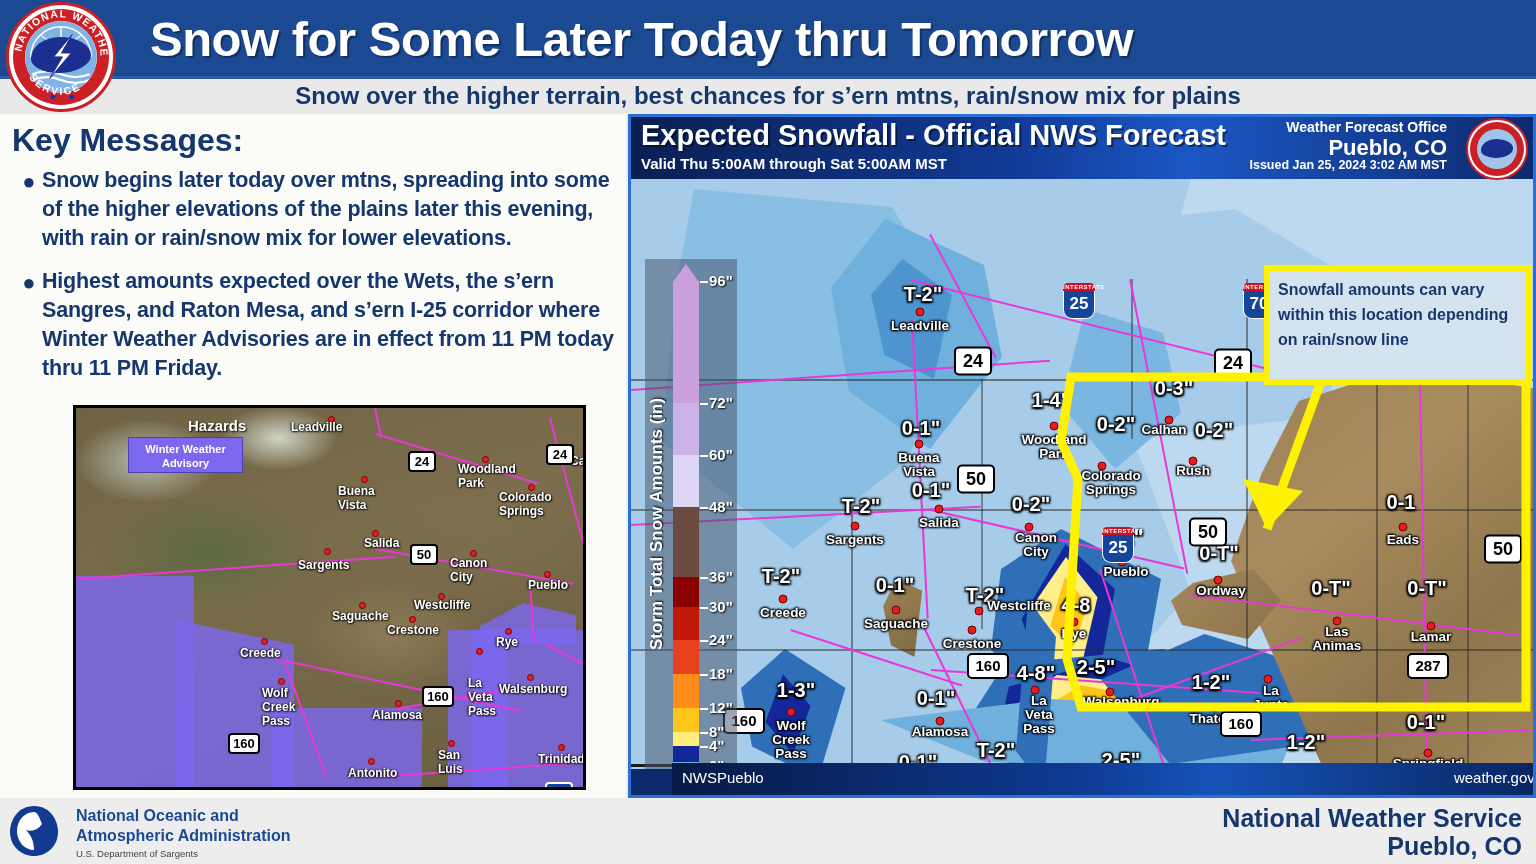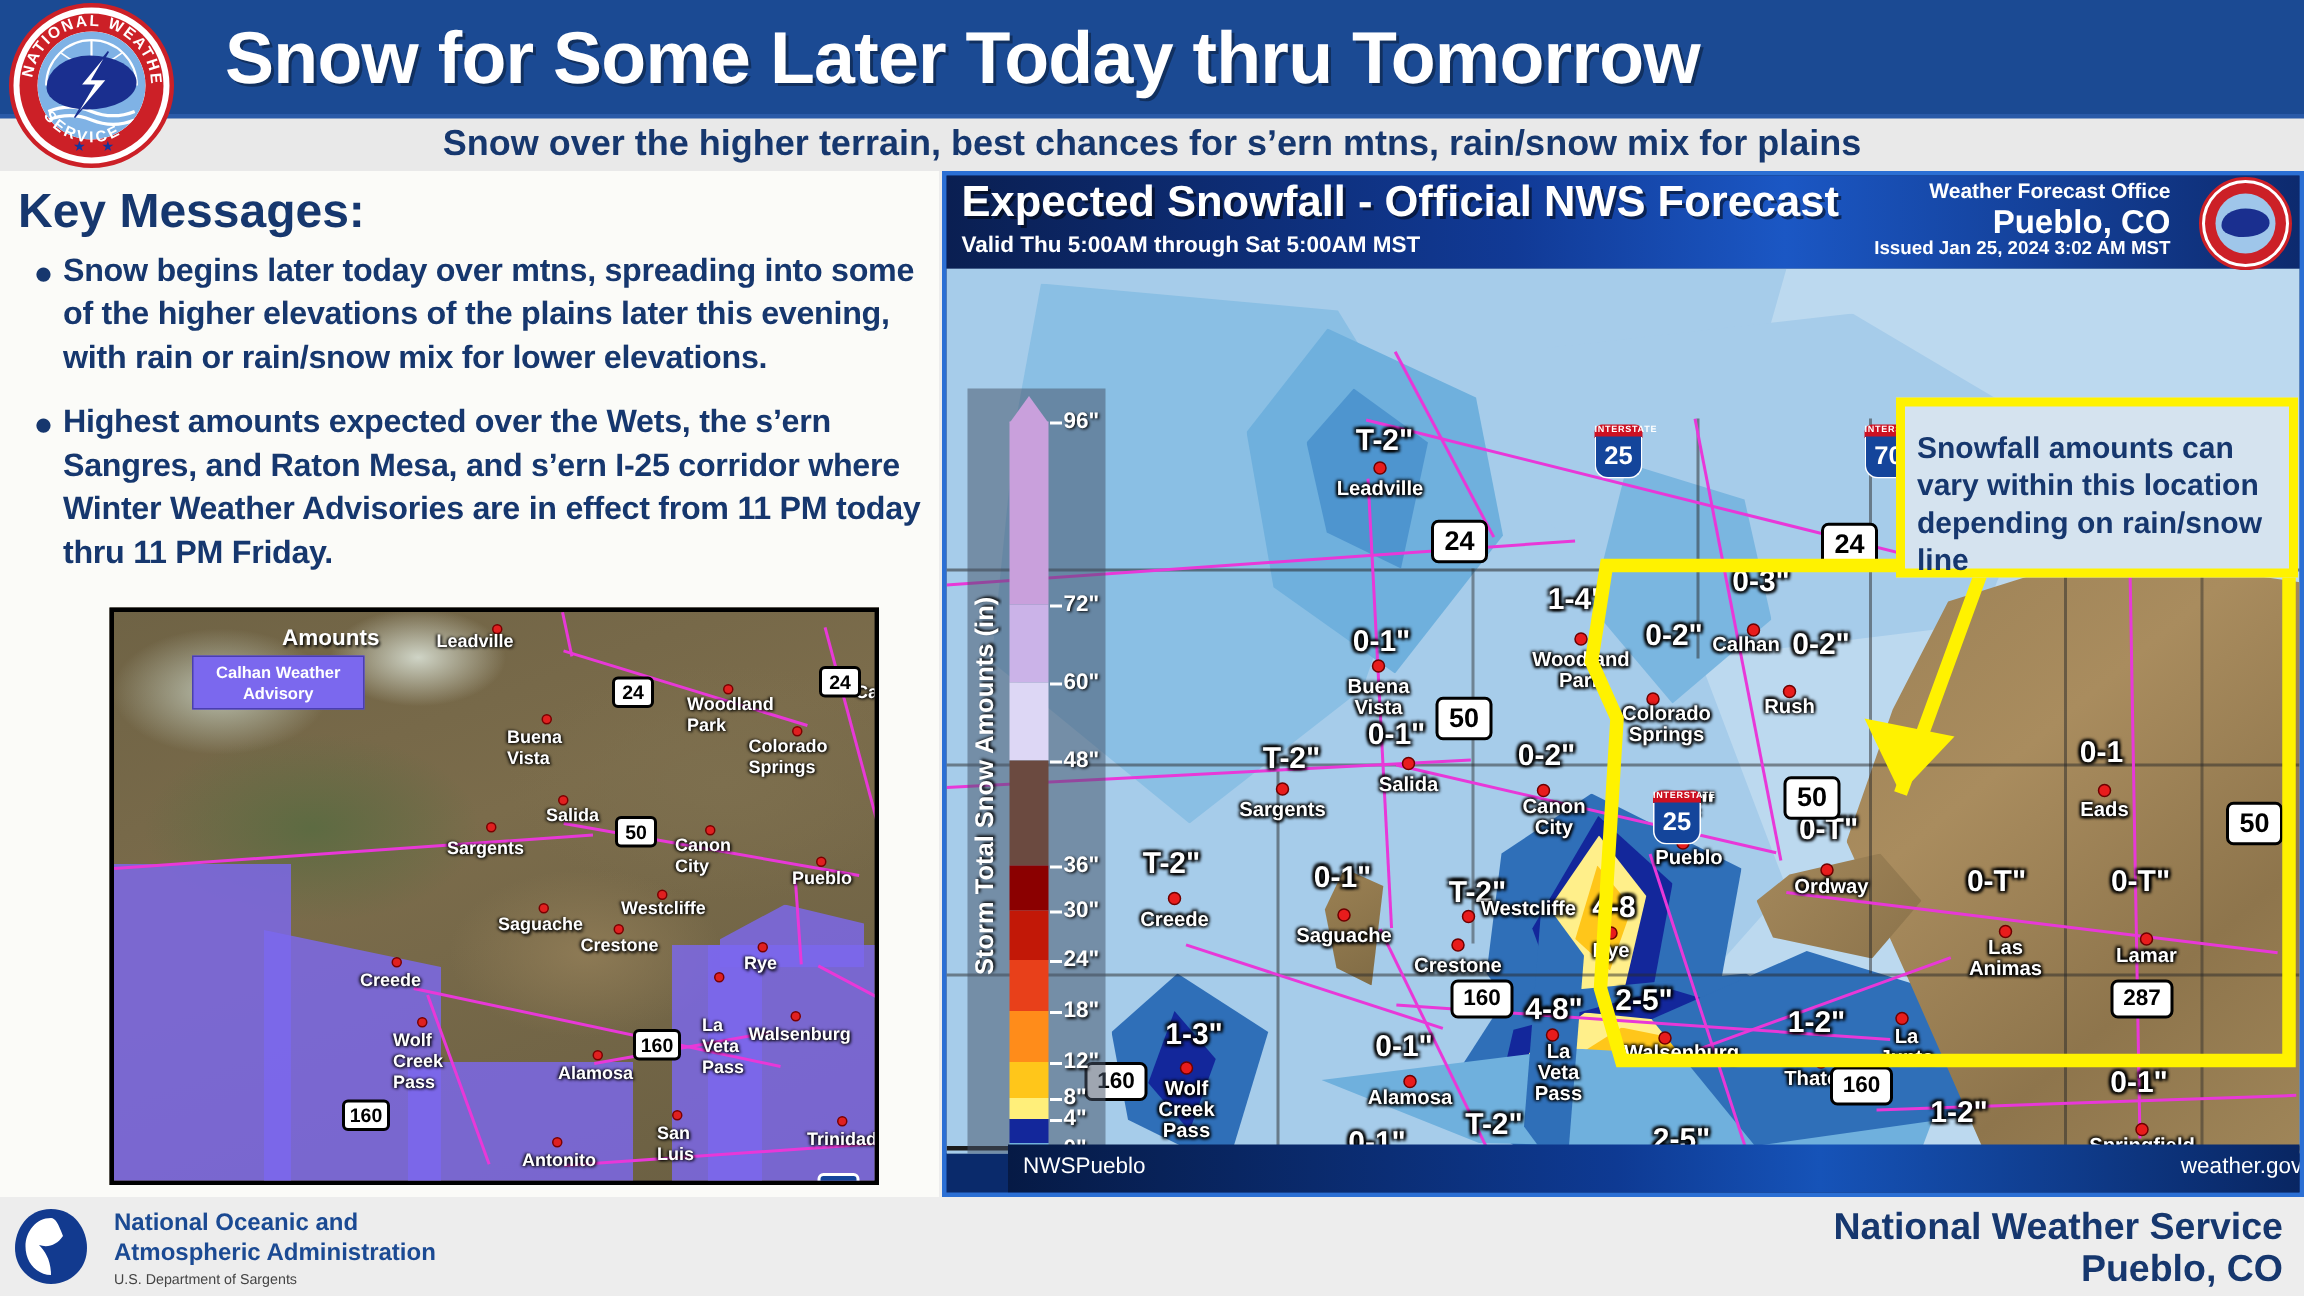--- a/index.html
+++ b/index.html
@@ -254,22 +254,22 @@
     font-size: 17px; font-weight: bold; text-align: center; line-height: 26px;
     border: 1.5px solid #fff; border-top: none;
   }
   .m-border { position: absolute; background: #2a2a2a; }
   .m-road { position: absolute; background: #e838d8; transform-origin: 0 0; height: 2px; }
 
   
   .callout {
     position: absolute; left: 633px; top: 86px; width: 268px; height: 120px;
     background: #d5e3ef; border: 6px solid #fff200; z-index: 18;
-    color: #16376e; font-size: 20px; font-weight: bold; line-height: 25px;
-    padding: 16px 8px;
+    color: #16376e; font-size: 16px; font-weight: bold; line-height: 25px;
+    padding: 6px 8px;
   }
   .yellow-svg { position: absolute; left: 0; top: 0; width: 908px; height: 590px; z-index: 17; pointer-events: none; }
 
   
   .footer {
     position: absolute; left: 0; top: 798px; width: 1536px; height: 66px;
     background: #ededed;
   }
   .noaa-logo { position: absolute; left: 8px; top: 6px; width: 52px; height: 54px; }
   .noaa-txt {
@@ -343,22 +343,22 @@
     <div class="haz-map">
       <div class="haz-terrain"></div>
 
       <div class="haz-poly" style="left:-4px; top:168px; width:122px; height:220px;"></div>
       <div class="haz-poly" style="left:100px; top:212px; width:118px; height:176px; clip-path:polygon(0 0,100% 14%,100% 100%,0 100%);"></div>
       <div class="haz-poly" style="left:196px; top:300px; width:150px; height:88px;"></div>
       <div class="haz-poly" style="left:372px; top:222px; width:60px; height:166px;"></div>
       <div class="haz-poly" style="left:396px; top:222px; width:183px; height:166px; clip-path:polygon(0 0,62% 0,100% 22%,100% 100%,0 100%);"></div>
       <div class="haz-poly" style="left:404px; top:195px; width:96px; height:42px; clip-path:polygon(0 55%,45% 0,100% 30%,100% 100%,0 100%);"></div>
 
-      <div class="haz-hazards-txt">Amounts</div>
-      <div class="haz-legend">Calhan Weather Advisory</div>
+      <div class="haz-hazards-txt">Hazards</div>
+      <div class="haz-legend">Winter Weather Advisory</div>
 
       <div class="haz-road" style="left:300px; top:0px; width:30px; transform:rotate(78deg);"></div>
       <div class="haz-road" style="left:0px; top:170px; width:320px; transform:rotate(-4deg);"></div>
       <div class="haz-road" style="left:300px; top:25px; width:170px; transform:rotate(17deg);"></div>
       <div class="haz-road" style="left:300px; top:140px; width:200px; transform:rotate(10deg);"></div>
       <div class="haz-road" style="left:475px; top:10px; width:200px; transform:rotate(75deg);"></div>
       <div class="haz-road" style="left:200px; top:250px; width:250px; transform:rotate(12deg);"></div>
       <div class="haz-road" style="left:210px; top:255px; width:120px; transform:rotate(70deg);"></div>
       <div class="haz-road" style="left:320px; top:300px; width:120px; transform:rotate(-10deg);"></div>
       <div class="haz-road" style="left:455px; top:175px; width:60px; transform:rotate(86deg);"></div>

